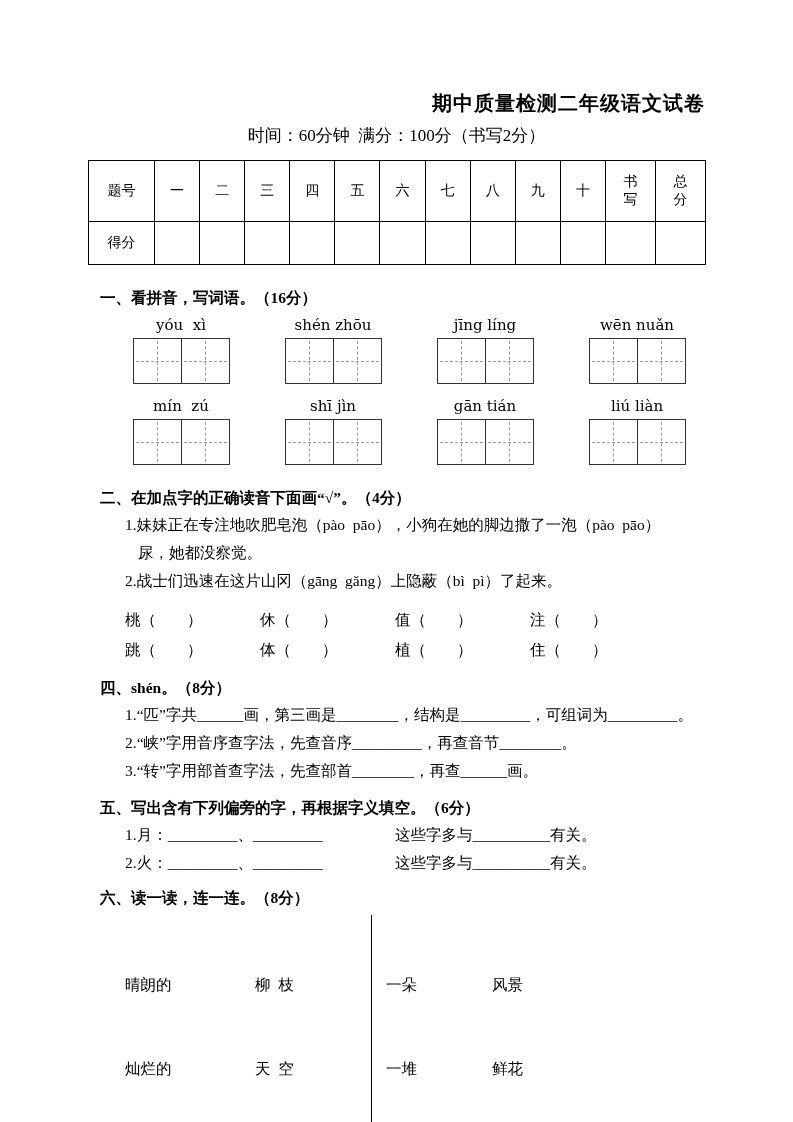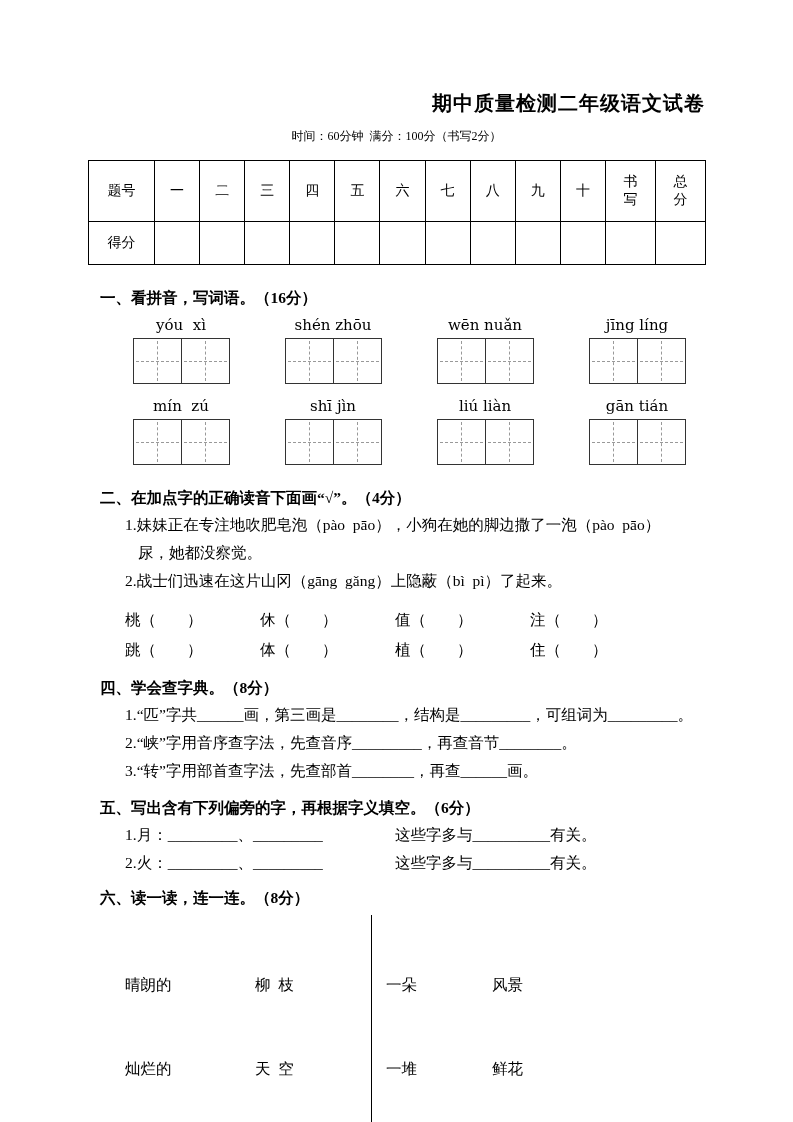--- a/index.html
+++ b/index.html
@@ -5,21 +5,21 @@
   * { margin:0; padding:0; box-sizing:border-box; }
   html, body { background:#fff; }
   body {
     width:793px; height:1122px; overflow:hidden;
     font-family:"Liberation Serif","DejaVu Serif",serif;
     color:#000;
   }
   .page { padding:90px 88px 0 88px; }
 
   .title { text-align:right; font-size:20px; font-weight:bold; letter-spacing:1px; line-height:26px; }
-  .subtitle { text-align:center; font-size:12px; margin-top:10px; line-height:20px; white-space:pre; }
+  .subtitle { text-align:center; font-size:17px; margin-top:10px; line-height:20px; white-space:pre; }
 
   table.score { border-collapse:collapse; width:618px; margin-top:14px; table-layout:fixed; }
   table.score td { border:1px solid #000; height:27px; text-align:center; font-size:14px; padding:12px; }
   table.score td.c-first { width:66px; }
   table.score td.c-wide  { width:50px; }
 
   .sec { margin-top:20px; }
   .sec-tight { margin-top:10px; }
   .sec-xtight { margin-top:8px; }
   .sec-heading { font-weight:bold; font-size:15.5px; margin-left:12px; line-height:26px; }
@@ -109,58 +109,58 @@
         </div>
       </div>
       <div class="pword">
         <div class="pinyin">shén zhōu</div>
         <div class="pgrid">
           <div class="pcell"></div>
           <div class="pcell"></div>
         </div>
       </div>
       <div class="pword">
+        <div class="pinyin">jīng líng</div>
+        <div class="pgrid">
+          <div class="pcell"></div>
+          <div class="pcell"></div>
+        </div>
+      </div>
+      <div class="pword">
         <div class="pinyin">wēn nuǎn</div>
         <div class="pgrid">
           <div class="pcell"></div>
           <div class="pcell"></div>
         </div>
       </div>
-      <div class="pword">
-        <div class="pinyin">jīng líng</div>
-        <div class="pgrid">
-          <div class="pcell"></div>
-          <div class="pcell"></div>
-        </div>
-      </div>
     </div>
     <div class="prow">
       <div class="pword">
         <div class="pinyin">mín  zú</div>
         <div class="pgrid">
           <div class="pcell"></div>
           <div class="pcell"></div>
         </div>
       </div>
       <div class="pword">
         <div class="pinyin">shī jìn</div>
         <div class="pgrid">
           <div class="pcell"></div>
           <div class="pcell"></div>
         </div>
       </div>
       <div class="pword">
+        <div class="pinyin">gān tián</div>
+        <div class="pgrid">
+          <div class="pcell"></div>
+          <div class="pcell"></div>
+        </div>
+      </div>
+      <div class="pword">
         <div class="pinyin">liú liàn</div>
-        <div class="pgrid">
-          <div class="pcell"></div>
-          <div class="pcell"></div>
-        </div>
-      </div>
-      <div class="pword">
-        <div class="pinyin">gān tián</div>
         <div class="pgrid">
           <div class="pcell"></div>
           <div class="pcell"></div>
         </div>
       </div>
     </div>
   </div>
 
   <div class="sec">
     <div class="sec-heading">二、在加点字的正确读音下面画“√”。（4分）</div>
@@ -178,21 +178,21 @@
     </div>
     <div class="zuci-row">
       <span>跳（        ）</span>
       <span>体（        ）</span>
       <span>植（        ）</span>
       <span>住（        ）</span>
     </div>
   </div>
 
   <div class="sec-tight sec">
-    <div class="sec-heading">四、学会查字典。（8分）</div>
+    <div class="sec-heading">四、shén。（8分）</div>
     <div class="item">1.“匹”字共______画，第三画是________，结构是_________，可组词为_________。</div>
     <div class="item">2.“峡”字用音序查字法，先查音序_________，再查音节________。</div>
     <div class="item">3.“转”字用部首查字法，先查部首________，再查______画。</div>
   </div>
 
   <div class="sec-tight sec">
     <div class="sec-heading">五、写出含有下列偏旁的字，再根据字义填空。（6分）</div>
     <div class="s5row">
       <span class="left">1.月：_________、_________</span>
       <span class="right">这些字多与__________有关。</span>

